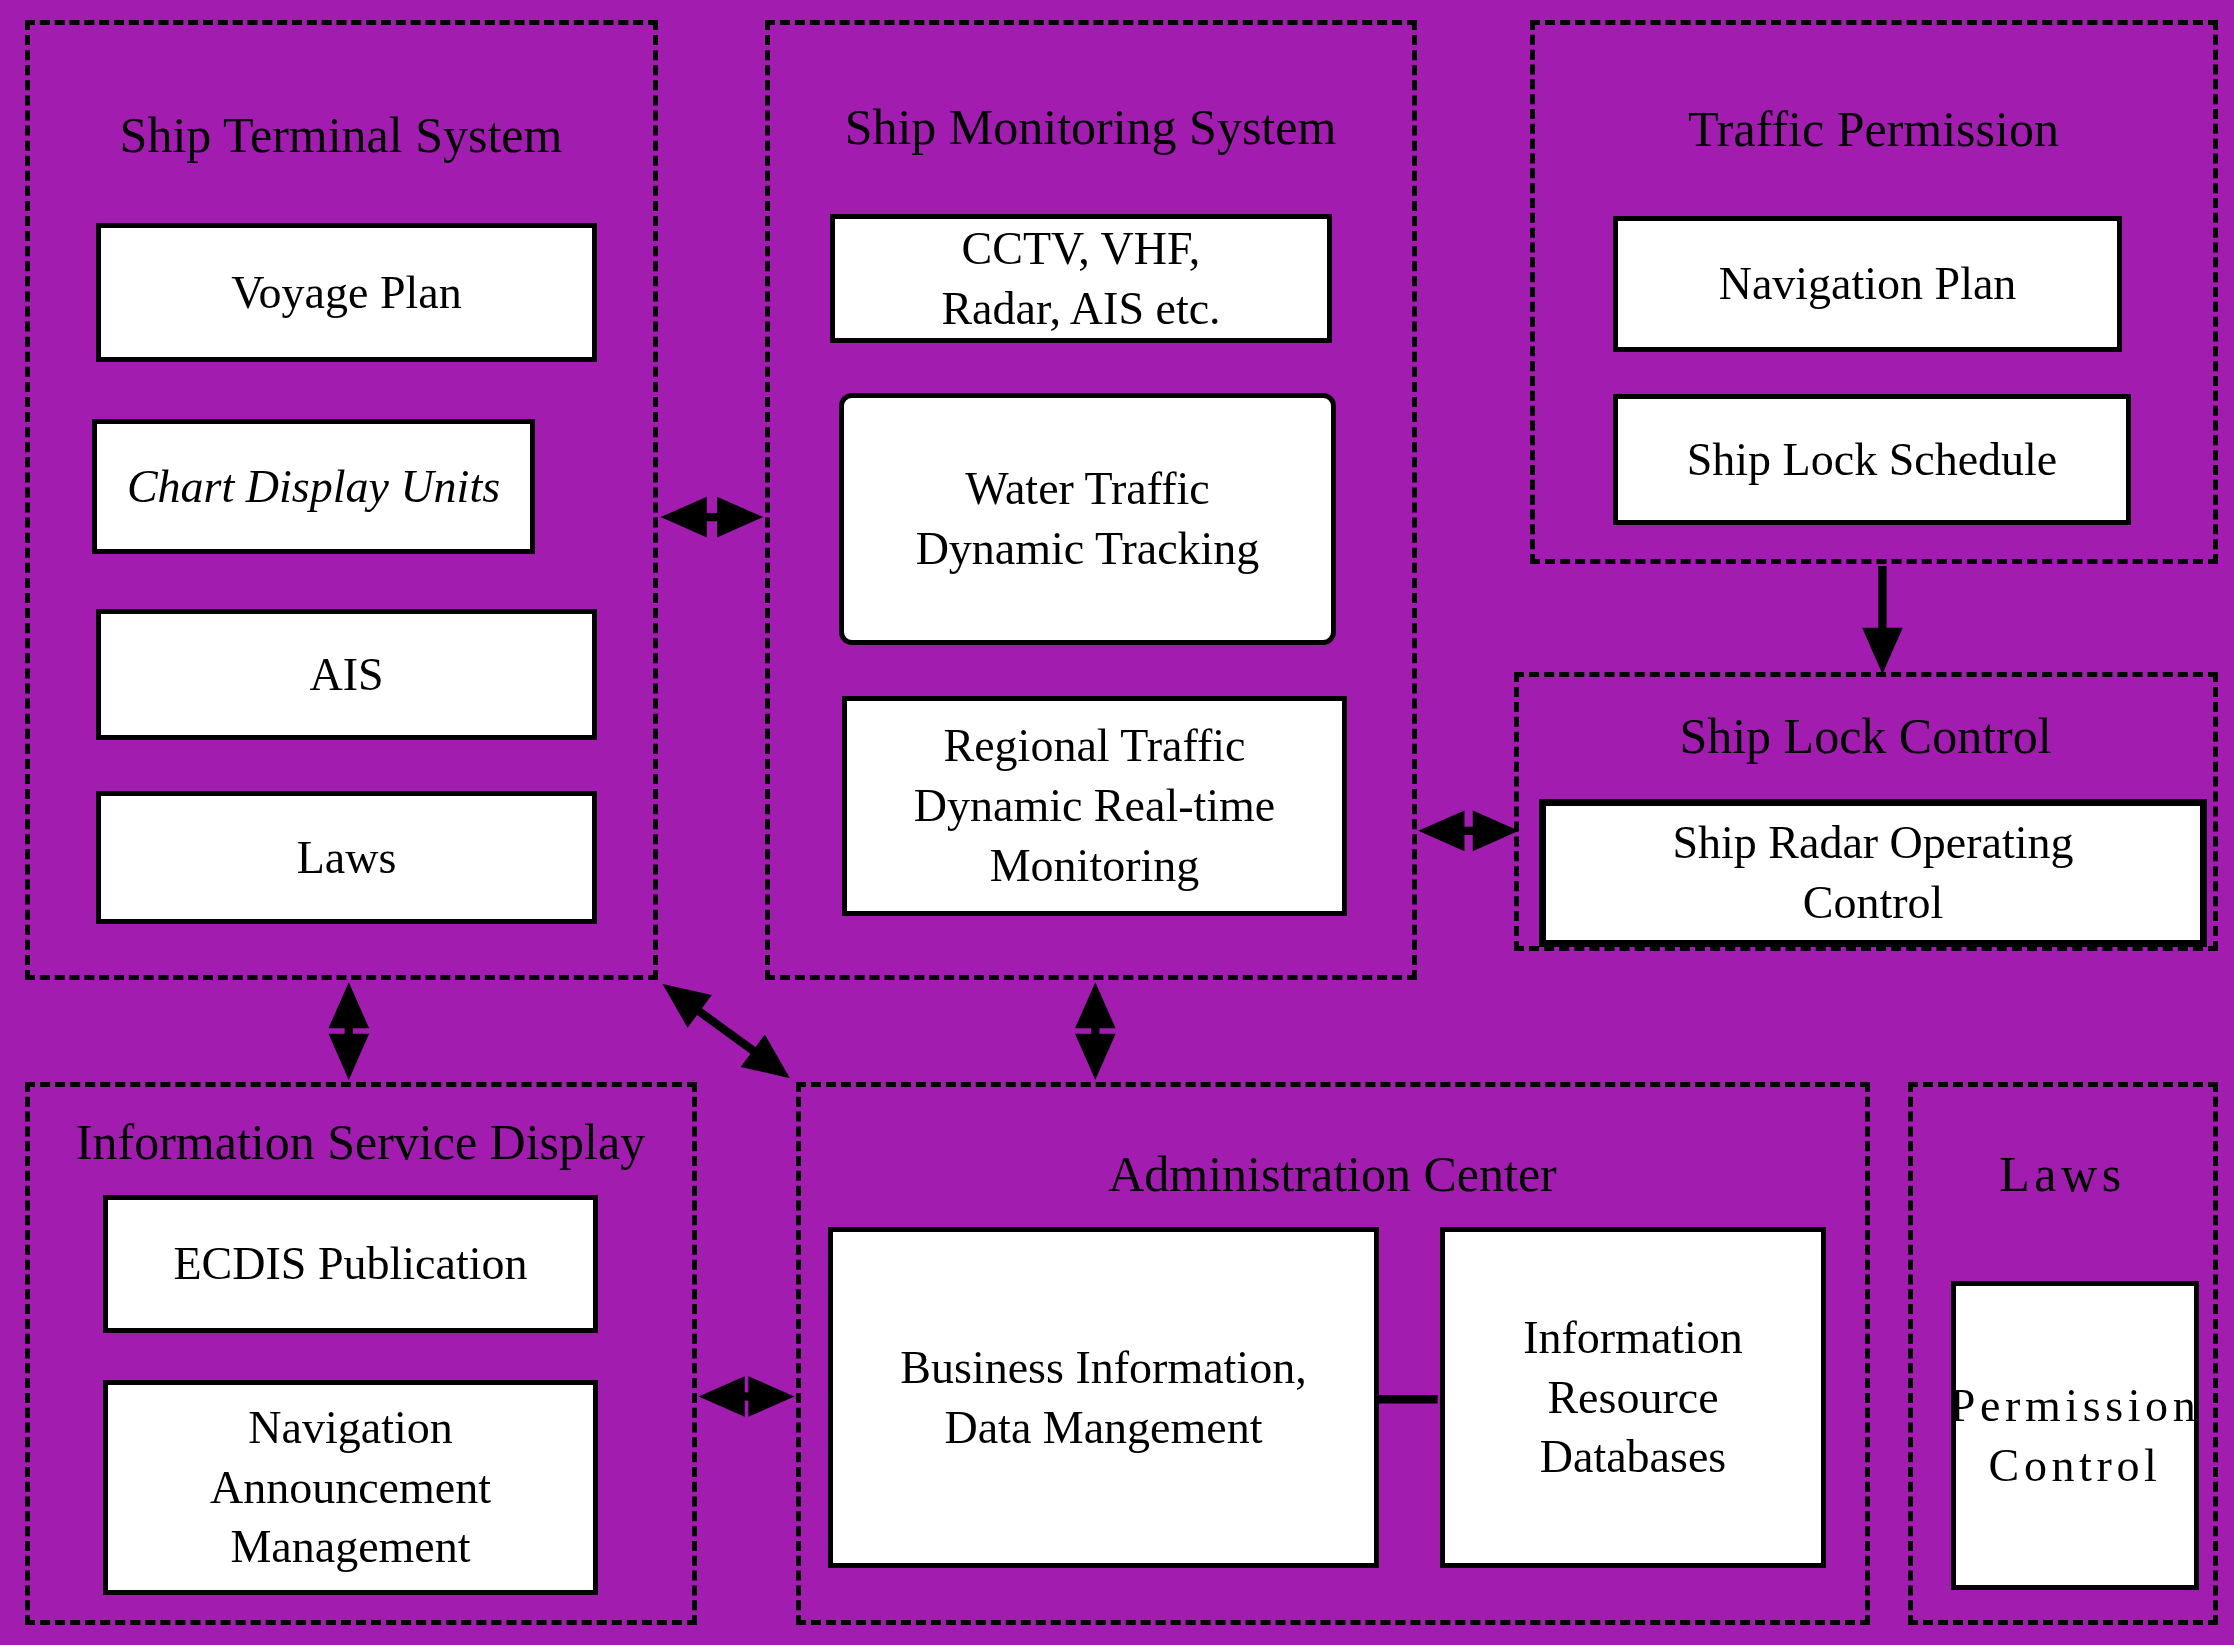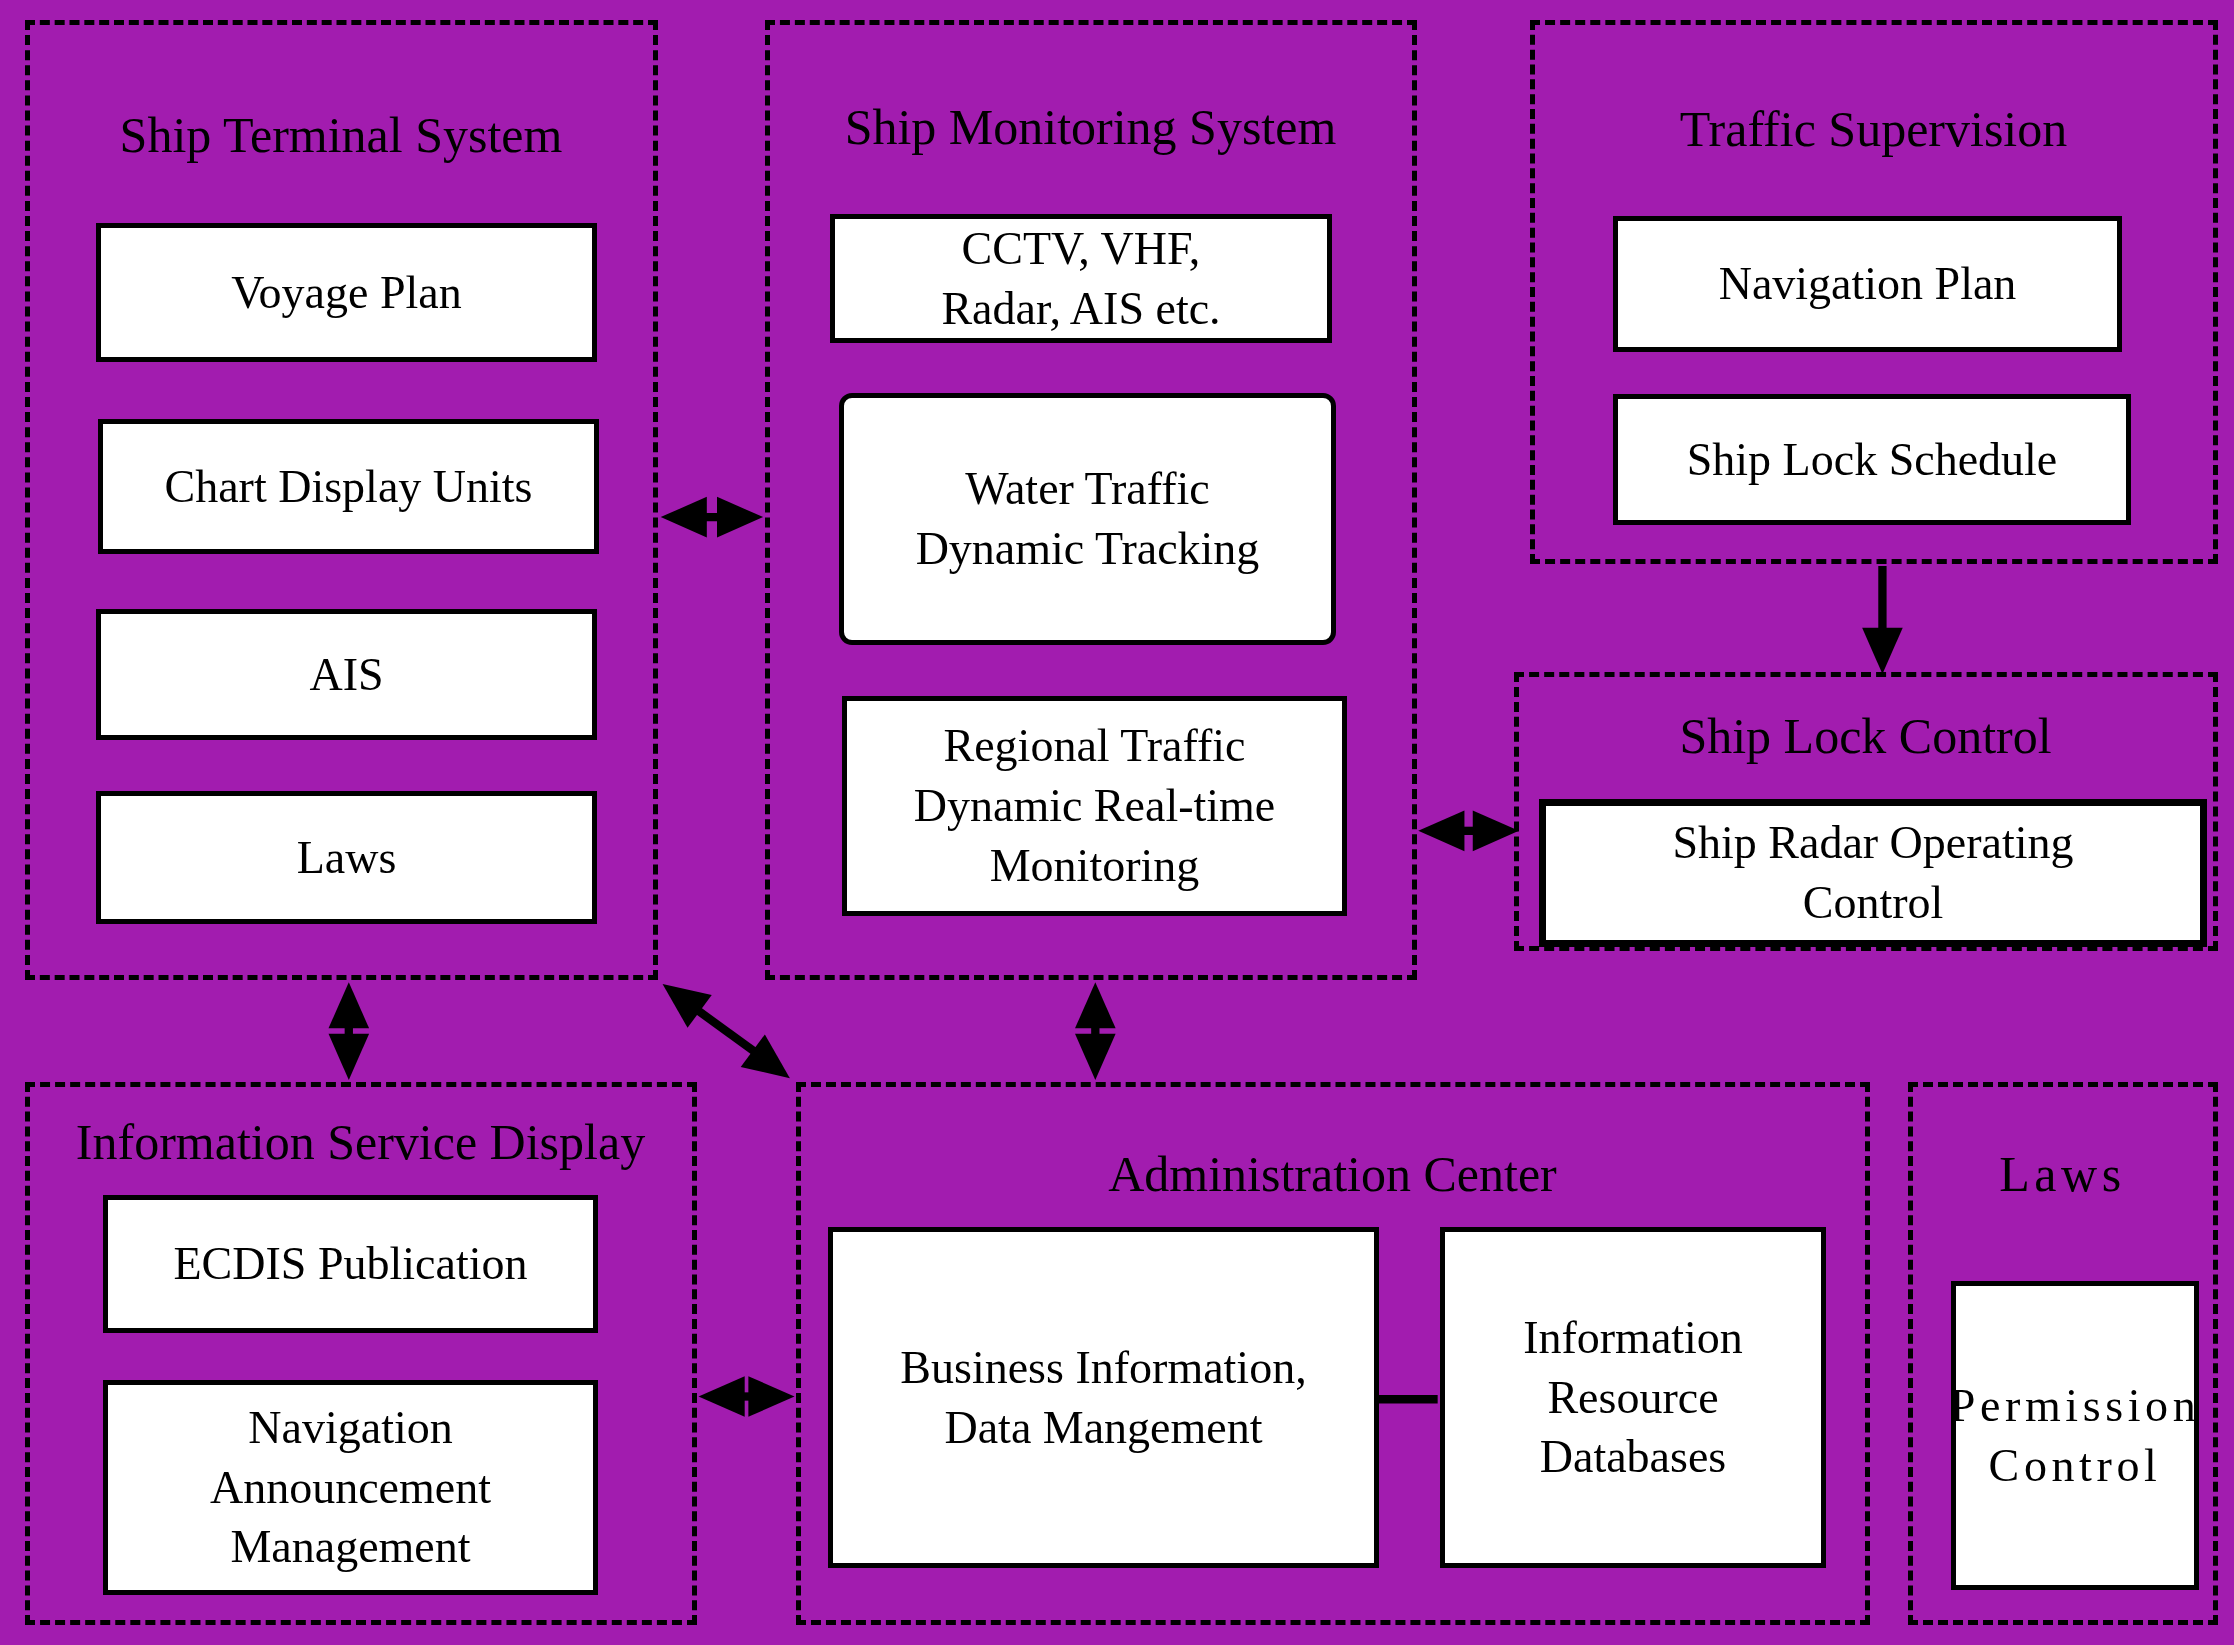--- a/index.html
+++ b/index.html
@@ -47,38 +47,38 @@
   #arrow-layer polygon{fill:#000;stroke:none;}
 </style>
 </head>
 <body>
 
 <div id="canvas">
 
   <div class="group" style="left:25px;top:20px;width:633px;height:960px;">
     <div class="group-title" style="left:0;width:622px;top:80px;">Ship Terminal System</div>
     <div class="node" style="left:66px;top:198px;width:501px;height:139px;">Voyage Plan</div>
-    <div class="node" style="left:68px;top:394px;width:501px;height:135px;">Chart Display Units</div>
+    <div class="node" style="left:62px;top:394px;width:443px;height:135px;font-style:italic;">Chart Display Units</div>
     <div class="node" style="left:66px;top:584px;width:501px;height:131px;">AIS</div>
     <div class="node" style="left:66px;top:766px;width:501px;height:133px;">Laws</div>
   </div>
 
   <div class="group" style="left:765px;top:20px;width:652px;height:960px;">
     <div class="group-title" style="left:0;width:641px;top:72px;">Ship Monitoring System</div>
     <div class="node" style="left:60px;top:189px;width:502px;height:129px;">CCTV, VHF,
 Radar, AIS etc.</div>
     <div class="node" style="left:69px;top:368px;width:497px;height:252px;border-radius:13px;">Water Traffic
 Dynamic Tracking</div>
     <div class="node" style="left:72px;top:671px;width:505px;height:220px;">Regional Traffic
 Dynamic Real-time
 Monitoring</div>
   </div>
 
   <div class="group" style="left:1530px;top:20px;width:688px;height:544px;">
-    <div class="group-title" style="left:0;width:677px;top:74px;">Traffic Supervision</div>
+    <div class="group-title" style="left:0;width:677px;top:74px;">Traffic Permission</div>
     <div class="node" style="left:78px;top:191px;width:509px;height:136px;">Navigation Plan</div>
     <div class="node" style="left:78px;top:369px;width:518px;height:131px;">Ship Lock Schedule</div>
   </div>
 
   <div class="group" style="left:1514px;top:672px;width:704px;height:279px;">
     <div class="group-title" style="left:0;width:693px;top:29px;">Ship Lock Control</div>
     <div class="node strong" style="left:20px;top:122px;width:668px;height:148px;">Ship Radar Operating
 Control</div>
   </div>
 

